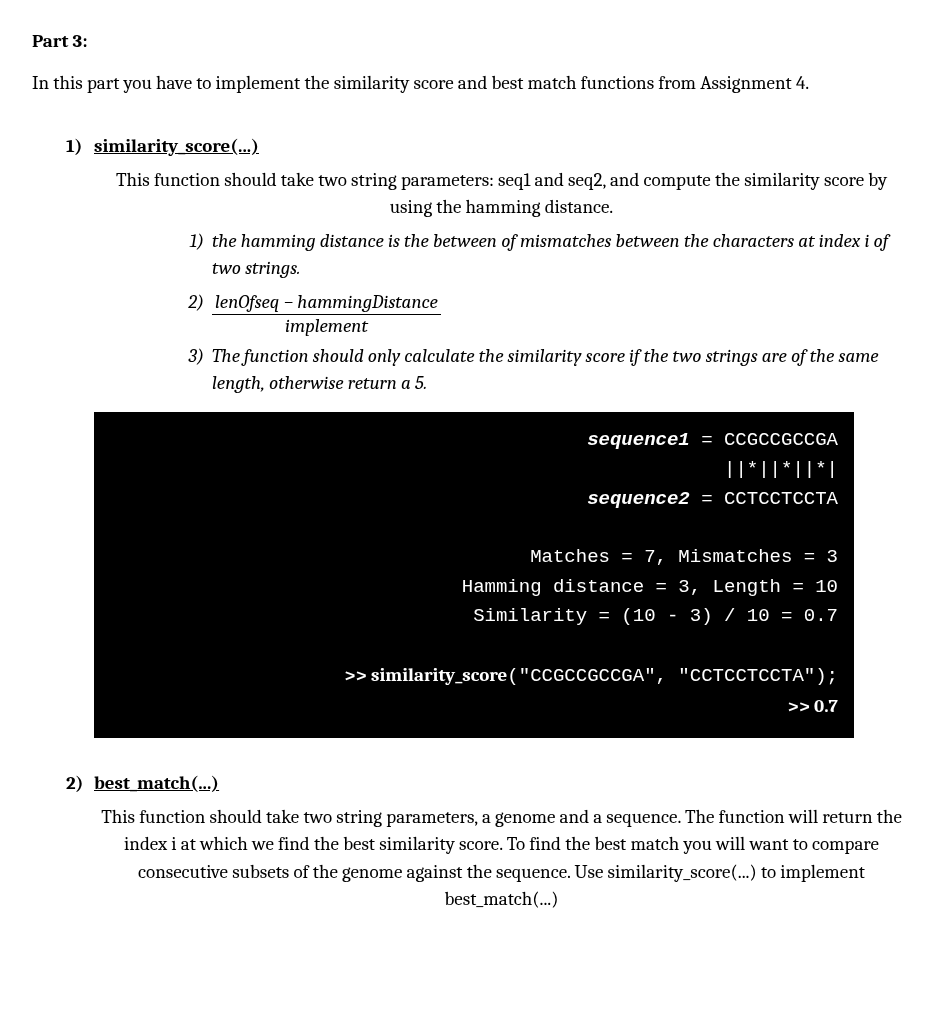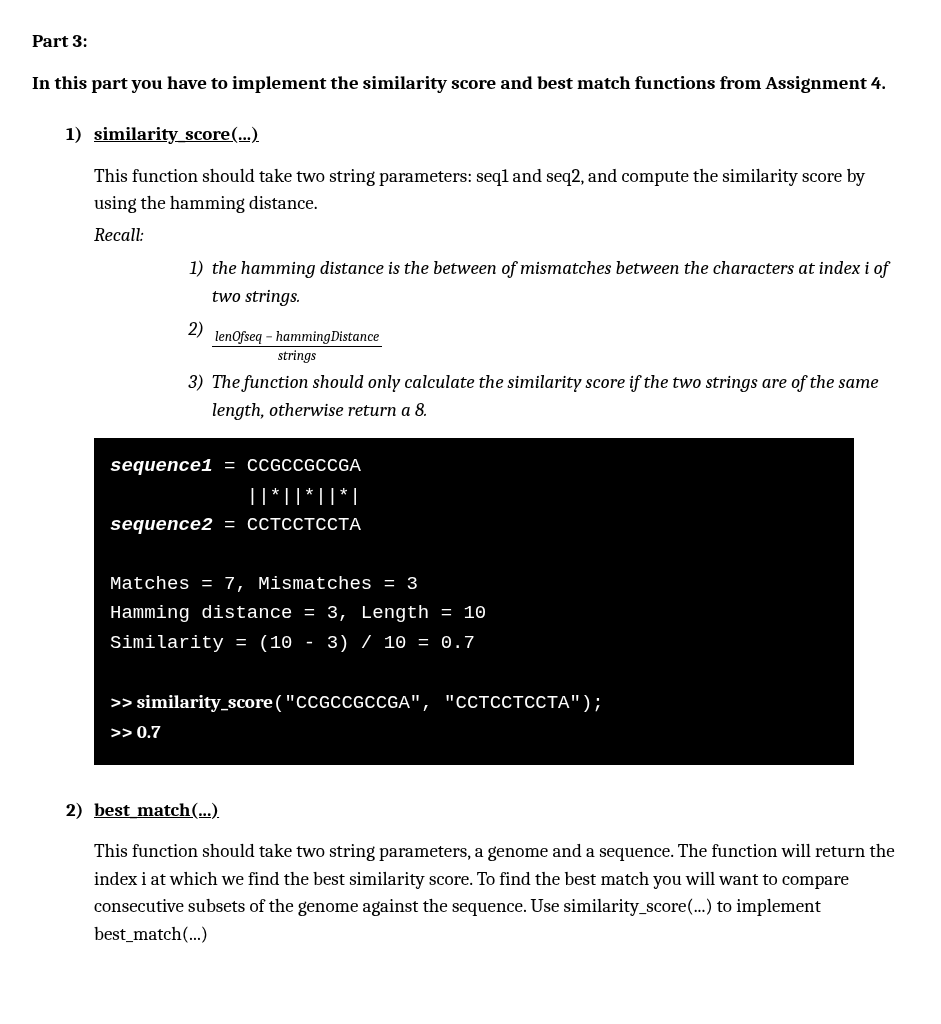--- a/index.html
+++ b/index.html
@@ -7,36 +7,36 @@
     font-size: 19px;
     line-height: 1.45;
     color: #000;
     background: #fff;
     margin: 0;
     padding: 28px 32px;
     width: 941px;
     box-sizing: border-box;
   }
   .part-heading { font-weight: bold; margin-bottom: 14px; }
-  .intro { margin-bottom: 24px; font-weight: bold; }
+  .intro { margin-bottom: 36px; }
   .num-list { padding-left: 34px; }
   .num-item { display: flex; margin-bottom: 4px; }
   .num-item .num { font-weight: bold; min-width: 28px; }
   .num-item .title { font-weight: bold; text-decoration: underline; }
-  .sub-body { padding-left: 62px; margin-top: 14px; }
+  .sub-body { padding-left: 62px; margin-top: 6px; text-align: center; }
   .recall { font-style: italic; margin-top: 4px; }
   .inner-list { padding-left: 144px; margin-top: 6px; }
   .inner-item { display: flex; margin-bottom: 6px; font-style: italic; }
   .inner-item .inum { min-width: 28px; text-align: right; padding-right: 8px; }
   .inner-item .itext { flex: 1; }
   .formula {
     font-family: Cambria, Georgia, serif;
     font-style: italic;
-    font-size: 14px;
-    margin-top: 13px;
+    font-size: 19px;
+    margin-top: 3px;
     display: inline-block;
   }
   .formula .frac {
     display: inline-block;
     text-align: center;
     vertical-align: middle;
   }
   .formula .num-top {
     display: block;
     border-bottom: 1px solid #000;
@@ -52,62 +52,62 @@
     background: #000;
     color: #fff;
     font-family: 'Courier New', Consolas, monospace;
     font-size: 19px;
     padding: 14px 16px 16px 16px;
     margin: 14px 0 32px 62px;
     line-height: 1.55;
     white-space: pre;
     width: 760px;
     box-sizing: border-box;
+    text-align: right;
   }
   .codeblock .cb-bold { font-weight: bold; font-style: italic; }
   .codeblock .cb-bold-upright { font-weight: bold; }
   .codeblock .cb-call { font-family: Cambria, Georgia, serif; }
   .section2 { margin-top: 0; }
 </style>
 </head>
 <body>
 
 <div class="part-heading">Part 3:</div>
 <div class="intro">In this part you have to implement the similarity score and best match functions from Assignment 4.</div>
 
 <div class="num-list">
   <div class="num-item">
     <div class="num">1)</div>
     <div class="title">similarity_score(...)</div>
   </div>
 </div>
 <div class="sub-body">
   <div>This function should take two string parameters: seq1 and seq2, and compute the similarity score by using the hamming distance.</div>
-  <div class="recall">Recall:</div>
 </div>
 
 <div class="inner-list">
   <div class="inner-item">
     <div class="inum">1)</div>
     <div class="itext">the hamming distance is the between of mismatches between the characters at index i of two strings.</div>
   </div>
   <div class="inner-item">
     <div class="inum">2)</div>
     <div class="itext">
       <div class="formula">
         <span class="frac">
           <span class="num-top">lenOfseq − hammingDistance</span>
-          <span class="den-bot">strings</span>
+          <span class="den-bot">implement</span>
         </span>
       </div>
     </div>
   </div>
   <div class="inner-item">
     <div class="inum">3)</div>
-    <div class="itext">The function should only calculate the similarity score if the two strings are of the same length, otherwise return a 8.</div>
+    <div class="itext">The function should only calculate the similarity score if the two strings are of the same length, otherwise return a 5.</div>
   </div>
 </div>
 
 <div class="codeblock"><span class="cb-bold">sequence1</span><span> = CCGCCGCCGA</span>
 <span>            ||*||*||*|</span>
 <span class="cb-bold">sequence2</span><span> = CCTCCTCCTA</span>
 
 <span>Matches = 7, Mismatches = 3</span>
 <span>Hamming distance = 3, Length = 10</span>
 <span>Similarity = (10 - 3) / 10 = 0.7</span>

